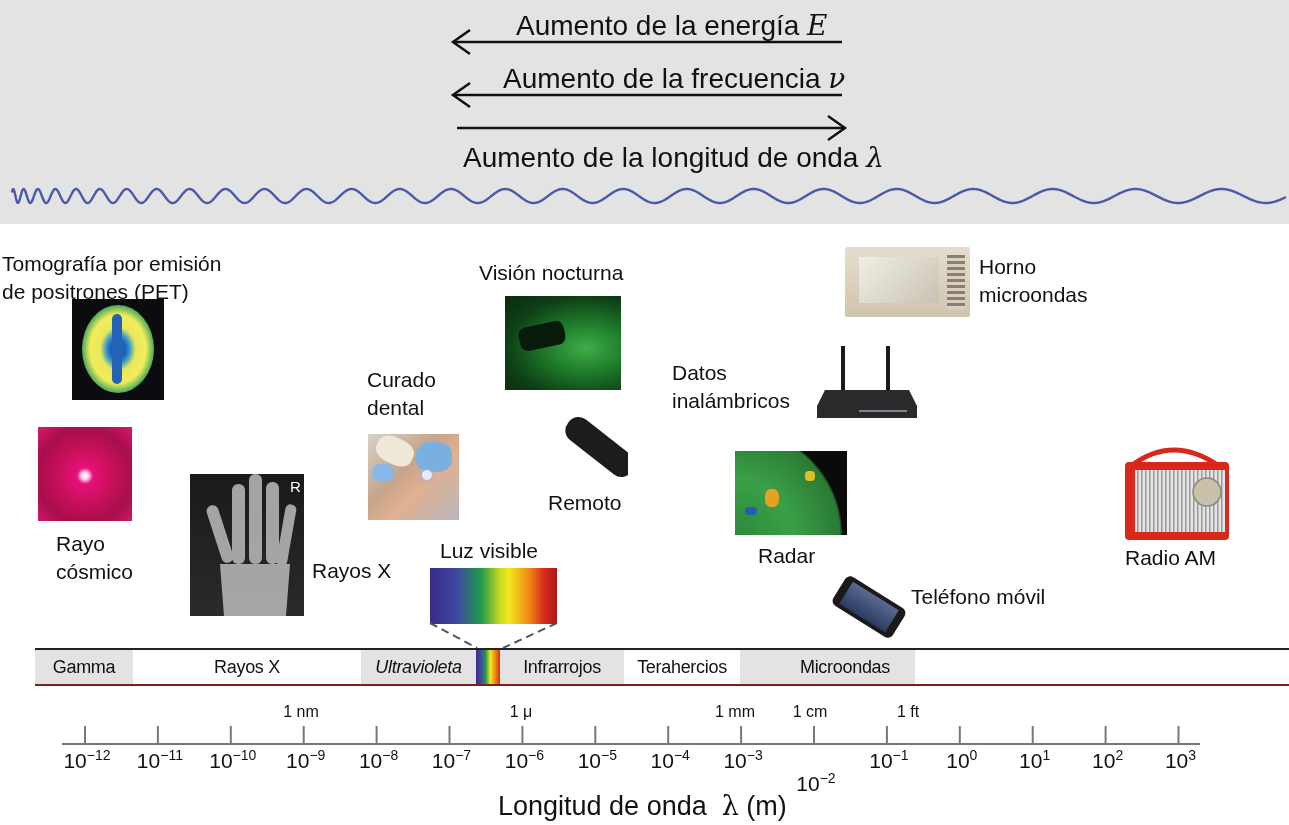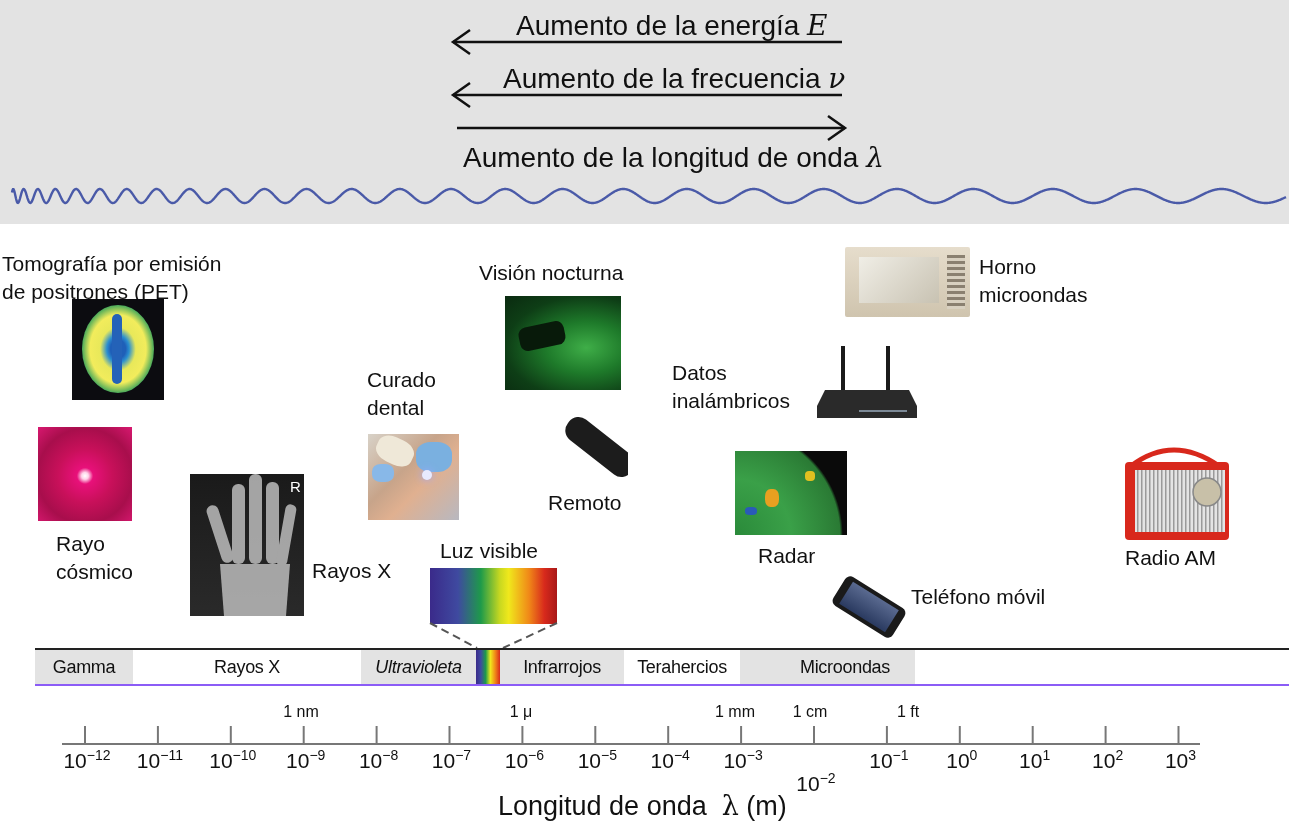--- a/index.html
+++ b/index.html
@@ -2,21 +2,21 @@
 <html><head>
 <meta charset="utf-8">
 <style>
   html,body{margin:0;padding:0;background:#fff;}
   body{width:1289px;height:825px;position:relative;overflow:hidden;font-family:"Liberation Sans",sans-serif;color:#111;}
   .abs{position:absolute;}
   .top-panel{left:0;top:0;width:1289px;height:224px;background:#e3e3e3;}
   .arrow-label{font-size:28px;white-space:nowrap;}
   .arrow-label i{font-family:"DejaVu Serif","Liberation Serif",serif;}
   .lbl{font-size:21px;line-height:28px;white-space:nowrap;}
-  .band-bar{left:35px;top:648px;width:1254px;height:34px;border-top:2px solid #222;border-bottom:2px solid #8b5cf6;}
+  .band-bar{left:35px;top:648px;width:1254px;height:34px;border-top:2px solid #222;border-bottom:2px solid #7f1d1d;}
   .band{position:absolute;top:0;height:34px;font-size:18px;line-height:34px;text-align:center;white-space:nowrap;letter-spacing:-0.3px;}
   .shaded{background:#e3e3e3;}
   .tick-label{font-size:21px;white-space:nowrap;transform:translateX(-50%);}
   .tick-label sup{font-size:14px;}
   .unit-label{font-size:16px;white-space:nowrap;transform:translateX(-50%);}
   .pic{position:absolute;overflow:hidden;}
 </style>
 </head>
 <body>
 

